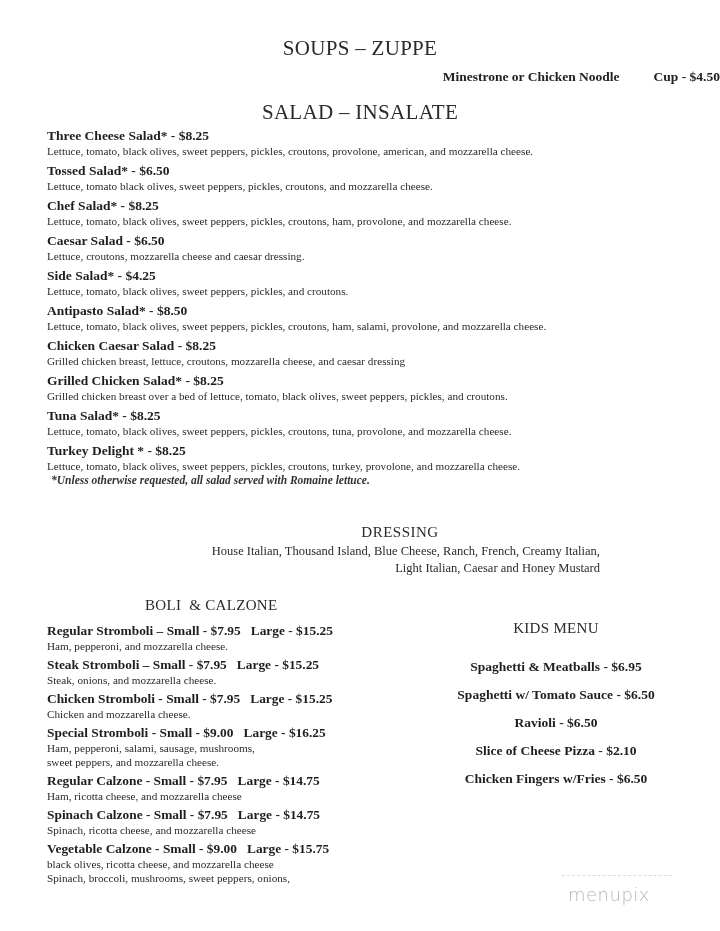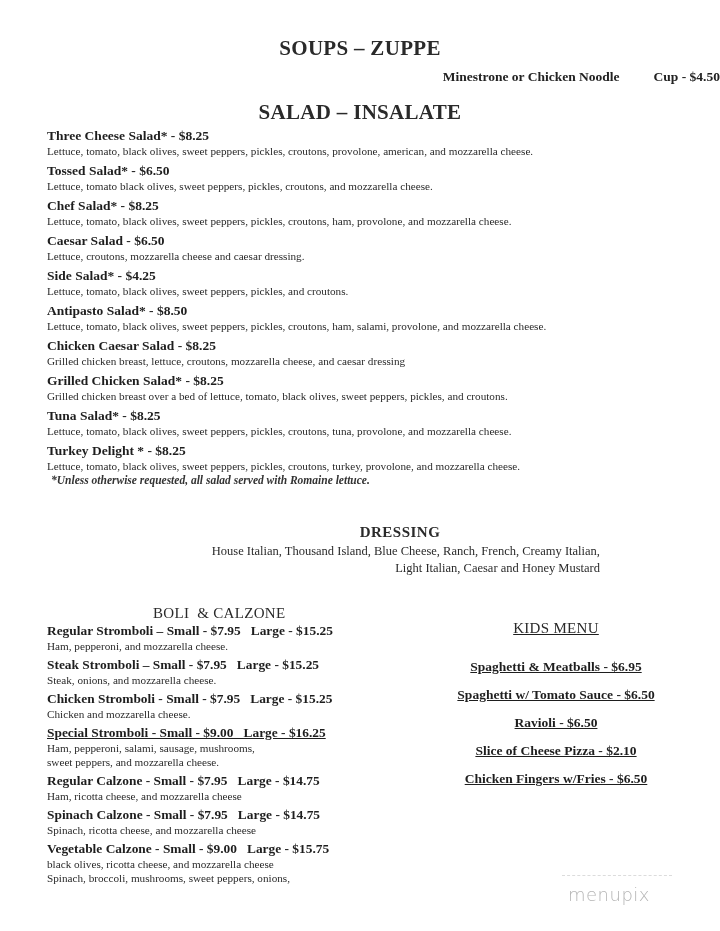--- a/index.html
+++ b/index.html
@@ -1,38 +1,38 @@
 <!DOCTYPE html>
 <html><head>
 <meta charset="utf-8">
 <style>
   html, body { margin: 0; padding: 0; background: #ffffff; }
   body { width: 720px; height: 931px; position: relative; overflow: hidden; color: #1e1e1e; }
-  .heading { position: absolute; left: 0; width: 720px; text-align: center; font-family: "Liberation Serif", serif; font-weight: bold; color: #2a2a2a; margin: 0; }
+  .heading { position: absolute; left: 0; width: 720px; text-align: center; font-family: "Liberation Serif", serif; font-weight: normal; color: #2a2a2a; margin: 0; }
   .h-soups { top: 36px; font-size: 21px; letter-spacing: 0.3px; }
   .soup-line { position: absolute; top: 69px; left: 0; width: 720px; text-align: right; font-family: "Liberation Serif", serif; font-weight: bold; font-size: 13.5px; color: #222; }
   .soup-line .gap { display: inline-block; width: 34px; }
   .h-salad { top: 100px; font-size: 21px; letter-spacing: 0.3px; }
 
   .salad-list { position: absolute; left: 47px; top: 127px; width: 640px; }
   .item { margin: 0; }
   .item-name { font-family: "Liberation Serif", serif; font-weight: bold; font-size: 13.5px; line-height: 17px; color: #1e1e1e; }
   .item-desc { font-family: Liberation Serif, serif; font-size: 11.2px; line-height: 14px; color: #2a2a2a; margin-bottom: 4px; }
   .salad-note { font-family: "Liberation Serif", serif; font-style: italic; font-size: 11.5px; color: #333; padding-left: 4px; line-height: 14px; font-weight: bold; }
 
   .h-dressing { top: 524px; font-size: 15px; letter-spacing: 0.5px; padding-left: 40px; }
   .dressing-text { position: absolute; top: 543px; left: 120px; width: 480px; text-align: right; font-family: "Liberation Serif", serif; font-size: 12.5px; line-height: 17px; color: #2a2a2a; }
 
-  .h-boli { position: absolute; top: 589px; left: 137px; font-family: "Liberation Serif", serif; font-size: 15px; color: #2a2a2a; letter-spacing: 0.3px; margin: 16px; font-weight: normal; }
+  .h-boli { position: absolute; top: 589px; left: 137px; font-family: "Liberation Serif", serif; font-size: 15px; color: #2a2a2a; letter-spacing: 0.3px; margin: 8px; font-weight: normal; }
 
   .boli-list { position: absolute; left: 47px; top: 622px; width: 370px; }
   .boli-list .item-name { font-size: 13.4px; }
   .boli-list .item-desc { font-size: 11.2px; margin-bottom: 3px; }
 
-  .kids { position: absolute; left: 430px; top: 620px; width: 252px; text-align: center; text-decoration: underline; }
+  .kids { position: absolute; left: 430px; top: 620px; width: 252px; text-align: center; }
   .h-kids { font-family: "Liberation Serif", serif; font-size: 15px; color: #2a2a2a; letter-spacing: 0.3px; margin: 0 0 22px 0; font-weight: normal; }
   .kids-item { font-family: "Liberation Serif", serif; font-weight: bold; font-size: 13.5px; color: #1e1e1e; height: 28px; line-height: 16px; }
 
   .watermark { position: absolute; left: 562px; top: 875px; width: 110px; height: 40px; border-top: 1px dashed #dcdcdc; }
   .watermark span { position: absolute; left: 6px; top: 8px; font-family: "DejaVu Sans", sans-serif; font-size: 18px; color: #b5b5b5; letter-spacing: 0.5px; font-weight: 300; }
 </style>
 </head>
 <body>
 
 <h1 class="heading h-soups">SOUPS – ZUPPE</h1>
@@ -101,21 +101,21 @@
   </div>
   <div class="item">
     <div class="item-name" style="white-space:pre;">Steak Stromboli – Small - $7.95   Large - $15.25</div>
     <div class="item-desc">Steak, onions, and mozzarella cheese.</div>
   </div>
   <div class="item">
     <div class="item-name" style="white-space:pre;">Chicken Stromboli - Small - $7.95   Large - $15.25</div>
     <div class="item-desc">Chicken and mozzarella cheese.</div>
   </div>
   <div class="item">
-    <div class="item-name" style="white-space:pre;text-decoration:underline;">Special Stromboli - Small - $9.00   Large - $16.25</div>
+    <div class="item-name" style="white-space:pre;">Special Stromboli - Small - $9.00   Large - $16.25</div>
     <div class="item-desc">
       <div>Ham, pepperoni, salami, sausage, mushrooms,</div>
       <div>sweet peppers, and mozzarella cheese.</div>
     </div>
   </div>
   <div class="item">
     <div class="item-name" style="white-space:pre;">Regular Calzone - Small - $7.95   Large - $14.75</div>
     <div class="item-desc">Ham, ricotta cheese, and mozzarella cheese</div>
   </div>
   <div class="item">

